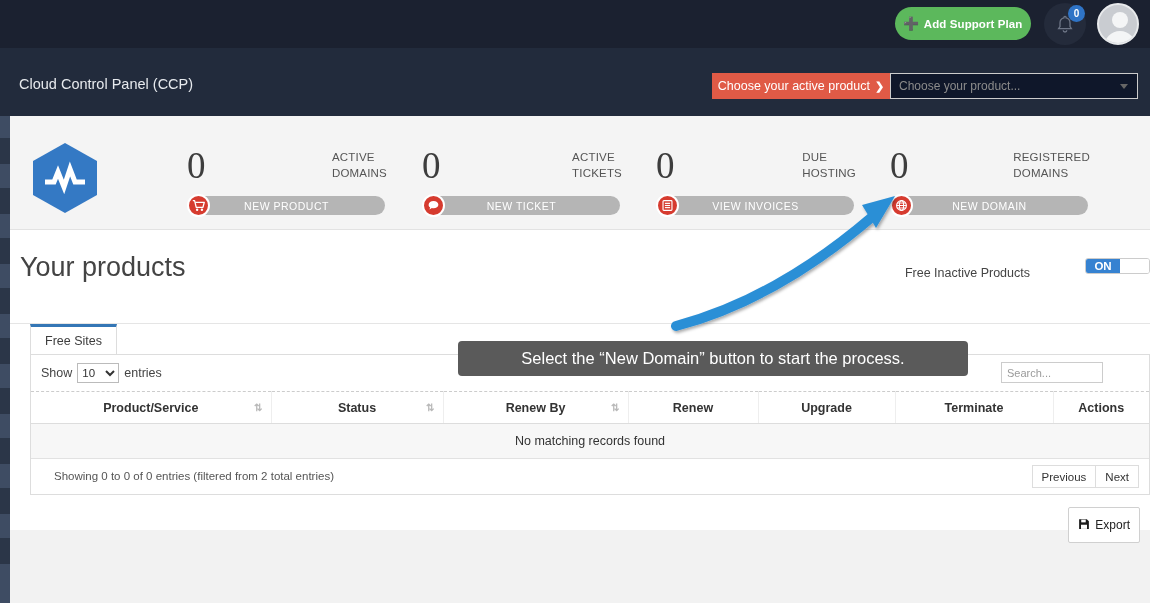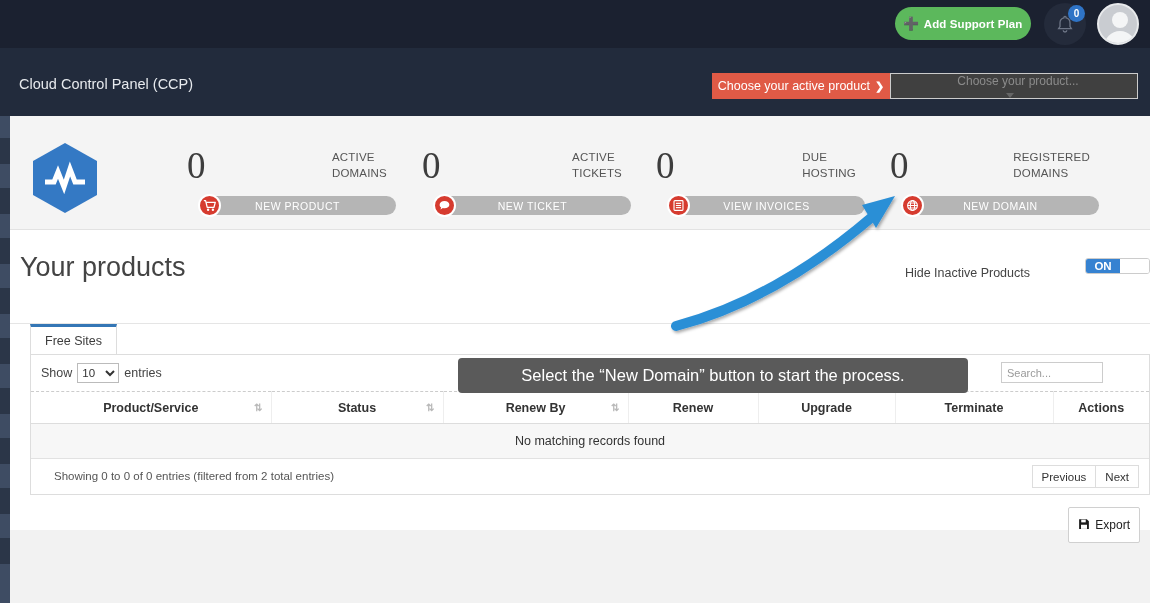--- a/index.html
+++ b/index.html
@@ -56,22 +56,22 @@
   }
   .choose-active {
     position: absolute; left: 712px; top: 73px; width: 178px; height: 26px;
     background: #e05a46; color: #fff; font-size: 12.5px;
     display: flex; align-items: center; justify-content: center; gap: 5px;
     cursor: pointer;
   }
   .choose-active .chev { font-size: 11px; font-weight: bold; }
   .product-select {
     position: absolute; left: 890px; top: 73px; width: 248px; height: 26px;
-    background: #404040; border: 1px solid #ccc;
-    display: flex; align-items: center; cursor: pointer; flex-direction: column;
+    background: #0f172a; border: 1px solid #ccc;
+    display: flex; align-items: center; cursor: pointer;
   }
   .product-select .ph { padding-left: 8px; color: #8b8b8b; font-size: 12px; flex: 1; }
   .product-select .caret {
     width: 0; height: 0; margin-right: 9px;
     border-left: 4px solid transparent; border-right: 4px solid transparent;
     border-top: 5px solid #666;
   }
 
   
   .leftrail {
@@ -91,21 +91,21 @@
   }
   .stat .num {
     position: absolute; left: 0; top: 0; font-size: 37px; color: #3d3d3d;
     font-weight: 300; line-height: 46px; font-family: "Liberation Serif", serif;
   }
   .stat .lbl {
     position: absolute; right: 0; top: 6px; text-align: left;
     font-size: 11.5px; color: #555; line-height: 16px; letter-spacing: .2px;
   }
   .stat .pill {
-    position: absolute; left: 12px; bottom: 0; width: 197px; height: 19px;
+    position: absolute; left: 1px; bottom: 0; width: 197px; height: 19px;
     background: #b5b5b5; border-radius: 10px;
     color: #fff; font-size: 10.5px; letter-spacing: .5px;
     display: flex; align-items: center; justify-content: center; cursor: pointer;
   }
   .stat .cicon {
     position: absolute; left: -1px; bottom: -2px; width: 23px; height: 23px;
     border-radius: 50%; background: #d63b2f; border: 2px solid #fff;
     display: flex; align-items: center; justify-content: center;
   }
   .vdiv { position: absolute; top: 134px; width: 1px; height: 66px; background: #d8d8d8; }
@@ -200,21 +200,21 @@
     display: flex; align-items: center; gap: 5px;
     font-family: "Liberation Sans", sans-serif;
   }
 
   
   .arrow-svg { position: absolute; left: 0; top: 0; width: 1150px; height: 603px; pointer-events: none; }
   .callout {
     position: absolute; left: 458px; top: 341px; width: 510px; height: 35px;
     background: #5a5a5a; border-radius: 4px;
     display: flex; align-items: center; justify-content: center;
-    color: #fff; font-size: 16.5px; margin-top: 17px;
+    color: #fff; font-size: 16.5px;
   }
 </style>
 </head>
 <body>
 
 <div id="root">
 
   <div class="topbar">
     <button class="support-btn">
       <span class="plus">➕</span>
@@ -347,21 +347,21 @@
             <line x1="3" y1="11" x2="13" y2="11" stroke="#fff" stroke-width="1.1"></line>
           </svg>
         </span>
       </div>
     </div>
   </div>
 
   <div class="panel">
     <div class="panel-title">Your products</div>
 
-    <div class="hide-inactive-lbl">Hide Inactive Products</div>
+    <div class="hide-inactive-lbl">Free Inactive Products</div>
     <div class="toggle">
       <div class="on">ON</div>
       <div class="knob"></div>
     </div>
 
     <div class="panel-sep"></div>
 
     <div class="tabstrip">
       <div class="tab">
         <span>Free Sites</span>

